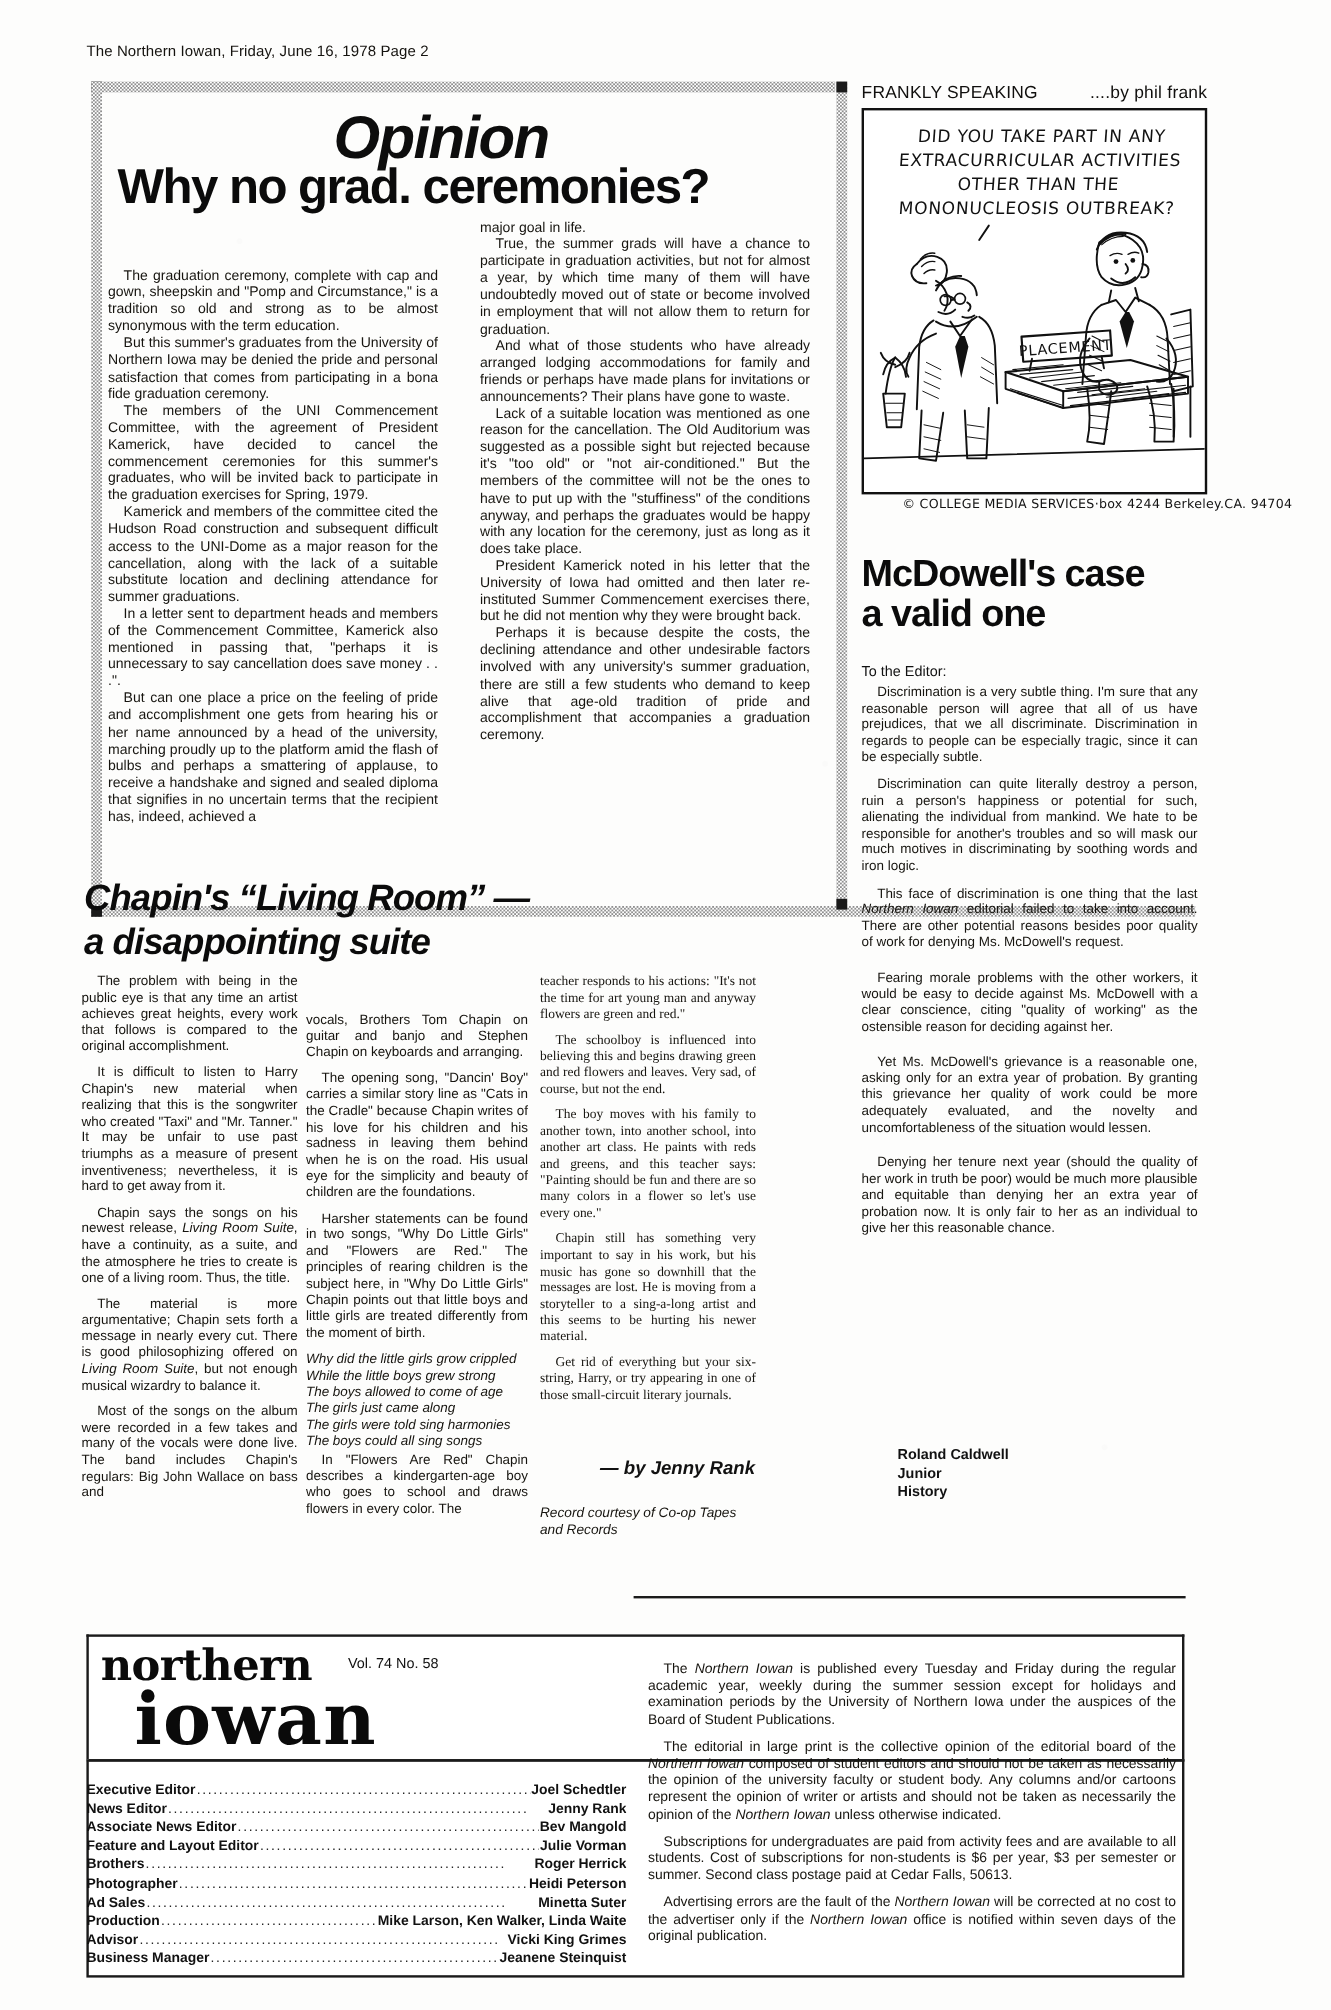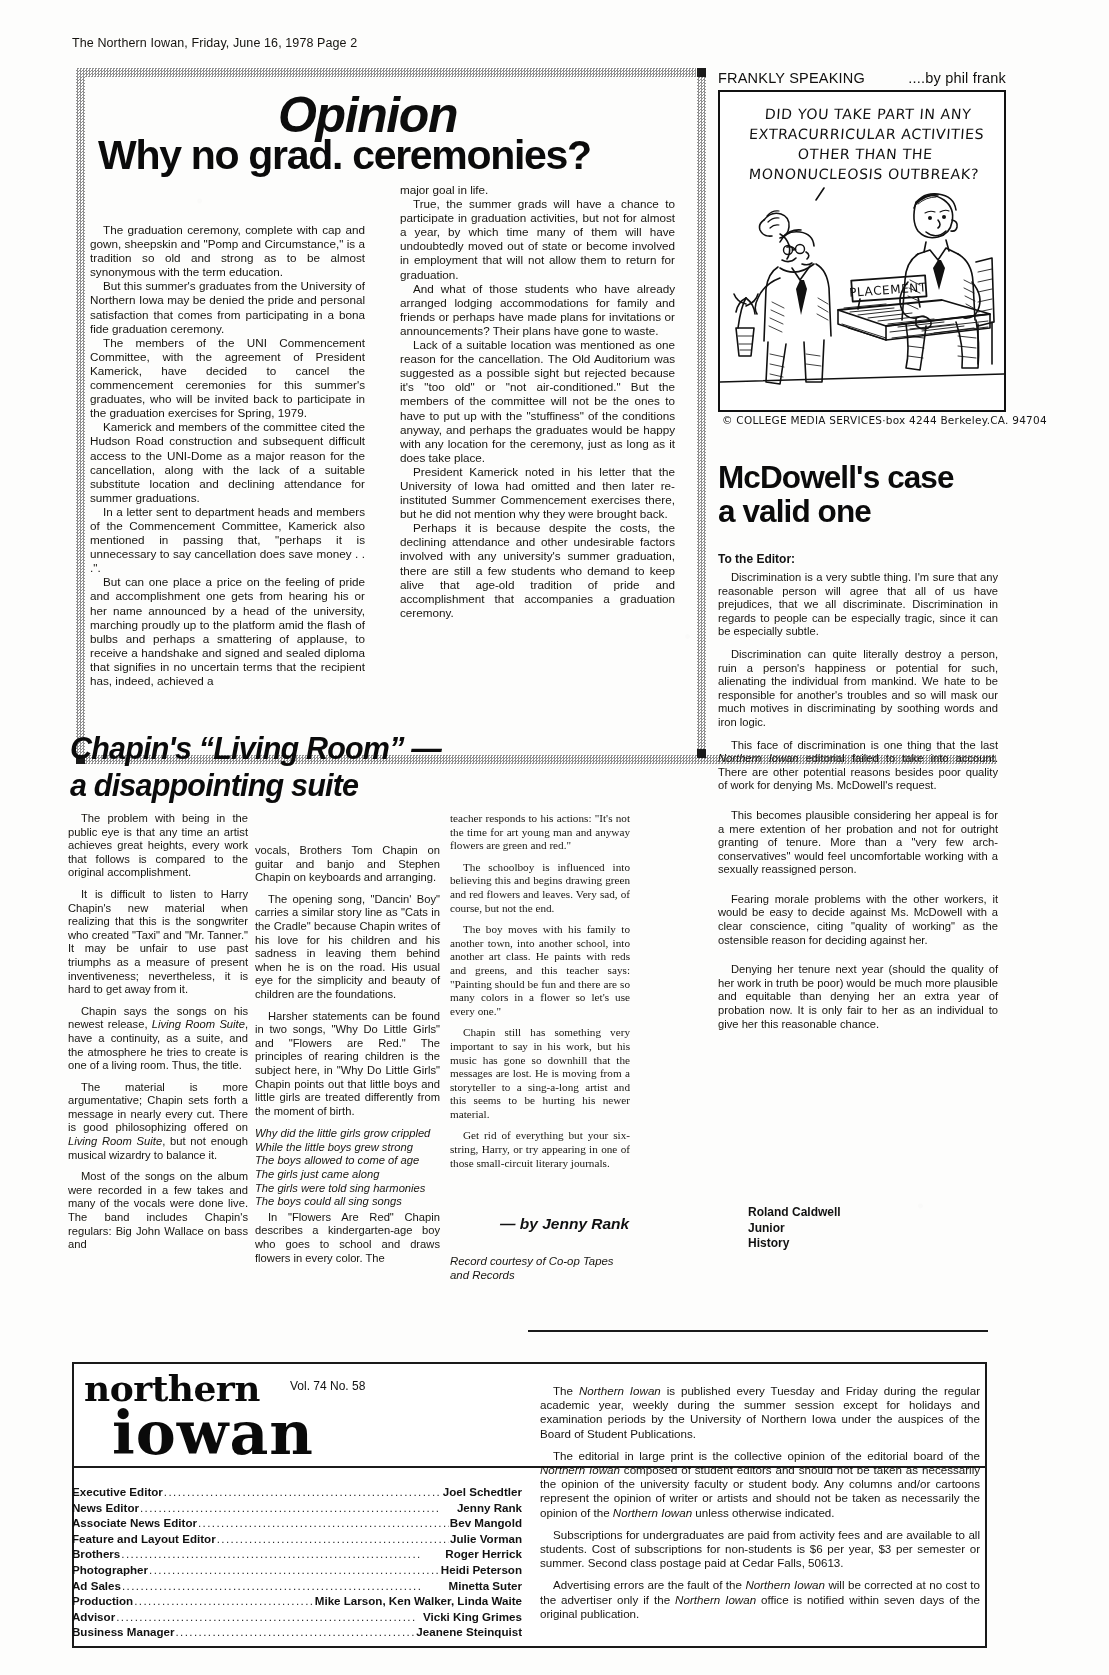--- a/index.html
+++ b/index.html
@@ -136,34 +136,34 @@
     font-size: 14.2px;
     line-height: 20px;
     letter-spacing: .6px;
     color: #111;
     text-align: center;
     transform: skewX(-4deg);
   }
   .cartoon-art { position: absolute; left: 0; top: 0; width: 100%; height: 100%; }
   .cartoon-credit {
     position: absolute;
-    left: 722px; top: 414px;
+    left: 752px; top: 414px;
     font-size: 10.5px;
     font-family: "DejaVu Sans", sans-serif;
     letter-spacing: .25px;
     color: #141414;
     white-space: nowrap;
   }
 
   
   .to-editor {
     position: absolute;
     left: 718px; top: 552px;
     font-size: 12px;
-    font-weight: 700;
+    font-weight: 400;
     color: #111;
     text-align: right;
   }
   .sig {
     position: absolute;
     left: 748px;
     font-size: 12px;
     font-weight: 700;
     line-height: 15.5px;
     color: #111;
@@ -496,22 +496,22 @@
     <div>a valid one</div>
   </div>
 
   <div class="to-editor">To the Editor:</div>
 
   <div class="col narrow" style="left:718px; top:571px; width:280px;">
     <p>Discrimination is a very subtle thing. I'm sure that any reasonable person will agree that all of us have prejudices, that we all discriminate. Discrimination in regards to people can be especially tragic, since it can be especially subtle.</p>
     <p style="margin-top:9px">Discrimination can quite literally destroy a person, ruin a person's happiness or potential for such, alienating the individual from mankind. We hate to be responsible for another's troubles and so will mask our much motives in discriminating by soothing words and iron logic.</p>
     <p style="margin-top:9px">This face of discrimination is one thing that the
       last <span class="ital">Northern Iowan</span> editorial failed to take into account. There are other potential reasons besides poor quality of work for denying Ms. McDowell's request.</p>
-    <p style="margin-top:16px">This becomes plausible considering her appeal is for a mere extention of her probation and not for outright granting of tenure. More than a "very few arch-conservatives" would feel uncomfortable working with a sexually reassigned person.</p>
     <p style="margin-top:16px">Fearing morale problems with the other workers, it would be easy to decide against Ms. McDowell with a clear conscience, citing "quality of working" as the ostensible reason for deciding against her.</p>
+    <p style="margin-top:16px">Yet Ms. McDowell's grievance is a reasonable one, asking only for an extra year of probation. By granting this grievance her quality of work could be more adequately evaluated, and the novelty and uncomfortableness of the situation would lessen.</p>
     <p style="margin-top:16px">Denying her tenure next year (should the quality of her work in truth be poor) would be much more plausible and equitable than denying her an extra year of probation now. It is only fair to her as an individual to give her this reasonable chance.</p>
   </div>
 
   <div class="sig" style="top:1205px;">
     <div>Roland Caldwell</div>
     <div>Junior</div>
     <div>History</div>
   </div>
 
   <div class="hl-chapin">

